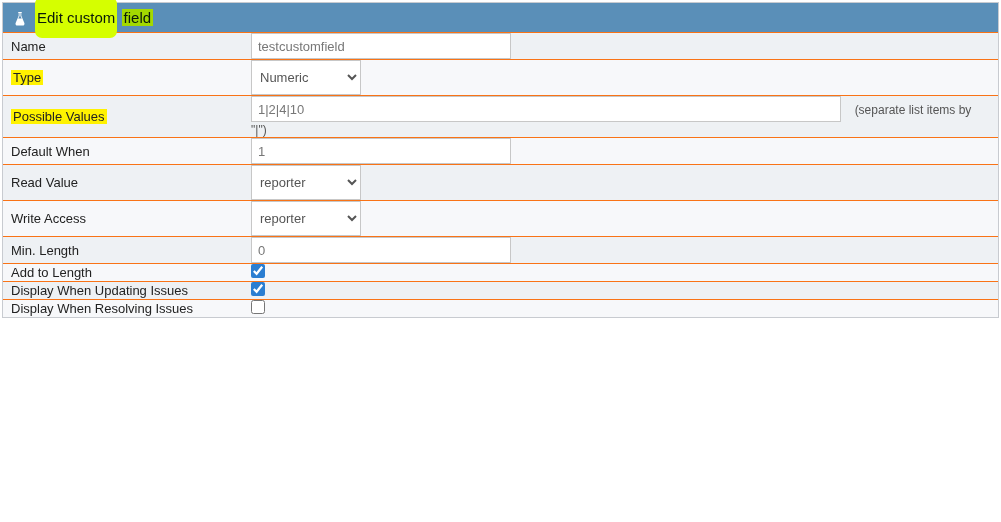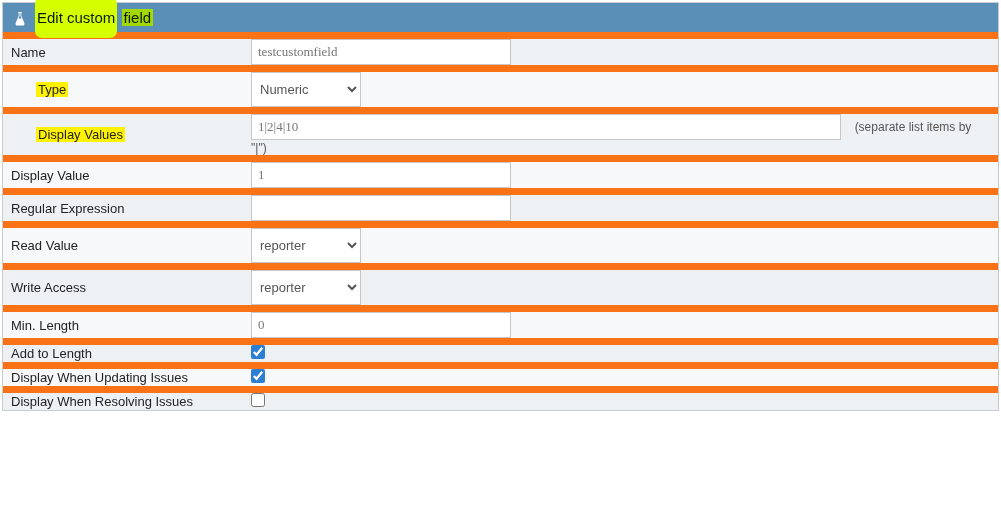--- a/index.html
+++ b/index.html
@@ -45,36 +45,35 @@
       width: 100%;
       border-collapse: collapse;
     }
     table.form tr {
       background: #eef1f4;
     }
     table.form tr:nth-child(even) {
       background: #f7f8fa;
     }
     table.form td {
-      border-top: 7px solid #f97316;
+      border-top: 1px solid #f97316;
       padding: 0 8px;
       vertical-align: middle;
     }
     td.label-cell {
       width: 240px;
       color: #222;
     }
     .hl-label {
       background: #fff200;
       padding: 0 2px;
       display: inline-block;
-      margin-left: 25px;
     }
     input[type="text"] {
-      font-family: Liberation Serif, serif;
+      font-family: Liberation Sans, sans-serif;
       font-size: 13px;
       padding: 4px 6px;
       border: 1px solid #c7c7c7;
       background: #fff;
       color: #777;
       height: 26px;
     }
     input[type="text"].w-260 { width: 260px; }
     input[type="text"].w-590 { width: 590px; }
     input.focused {
@@ -129,36 +128,30 @@
     </tr>
     <tr>
       <td class="label-cell"><span class="hl-label">Type</span></td>
       <td>
         <select>
           <option>Numeric</option>
         </select>
       </td>
     </tr>
     <tr>
-      <td class="label-cell"><span class="hl-label">Display Values</span></td>
+      <td class="label-cell"><span class="hl-label">Possible Values</span></td>
       <td>
         <input type="text" class="w-590" value="1|2|4|10" style="">
         <span class="hint">(separate list items by "|")</span>
       </td>
     </tr>
     <tr>
-      <td class="label-cell"><span>Display Value</span></td>
+      <td class="label-cell"><span>Default When</span></td>
       <td>
         <input type="text" class="w-260" value="1" style="">
-      </td>
-    </tr>
-    <tr>
-      <td class="label-cell"><span>Regular Expression</span></td>
-      <td>
-        <input type="text" class="w-260" value="" style="">
       </td>
     </tr>
     <tr>
       <td class="label-cell"><span>Read Value</span></td>
       <td>
         <select>
           <option>reporter</option>
         </select>
       </td>
     </tr>

